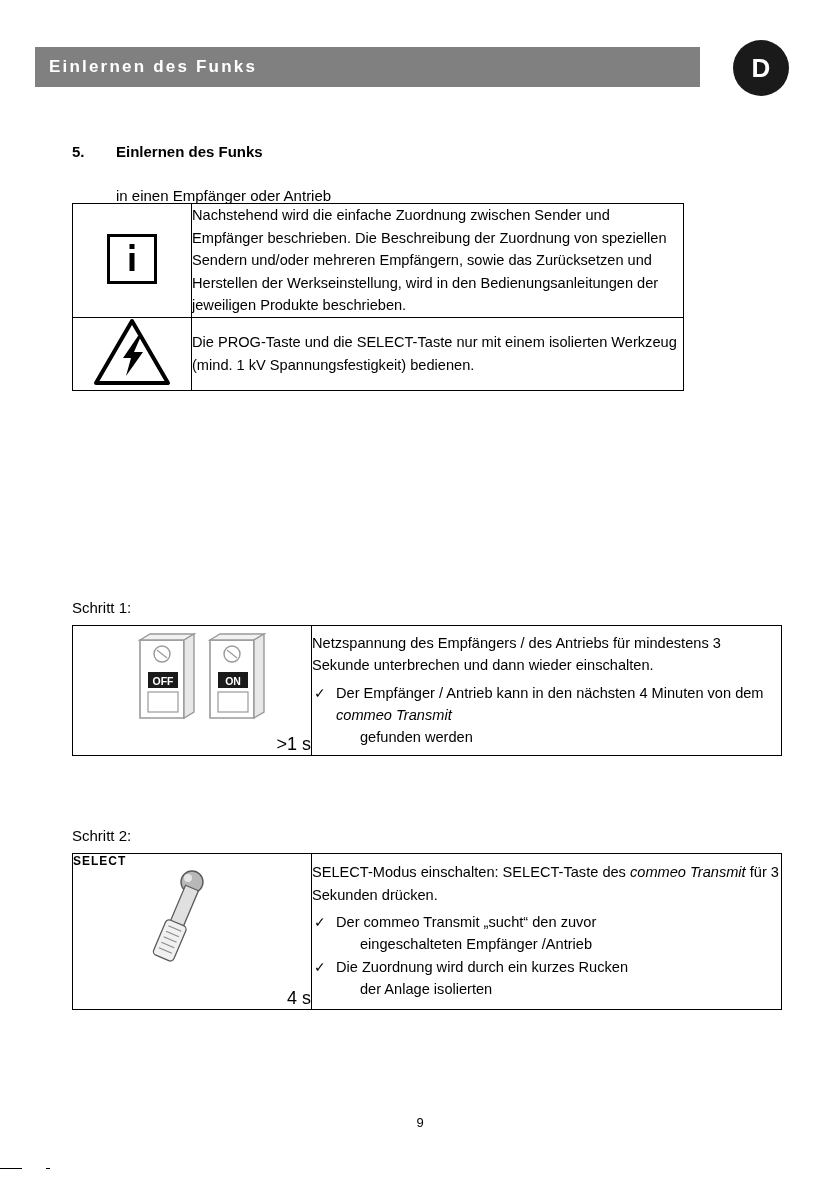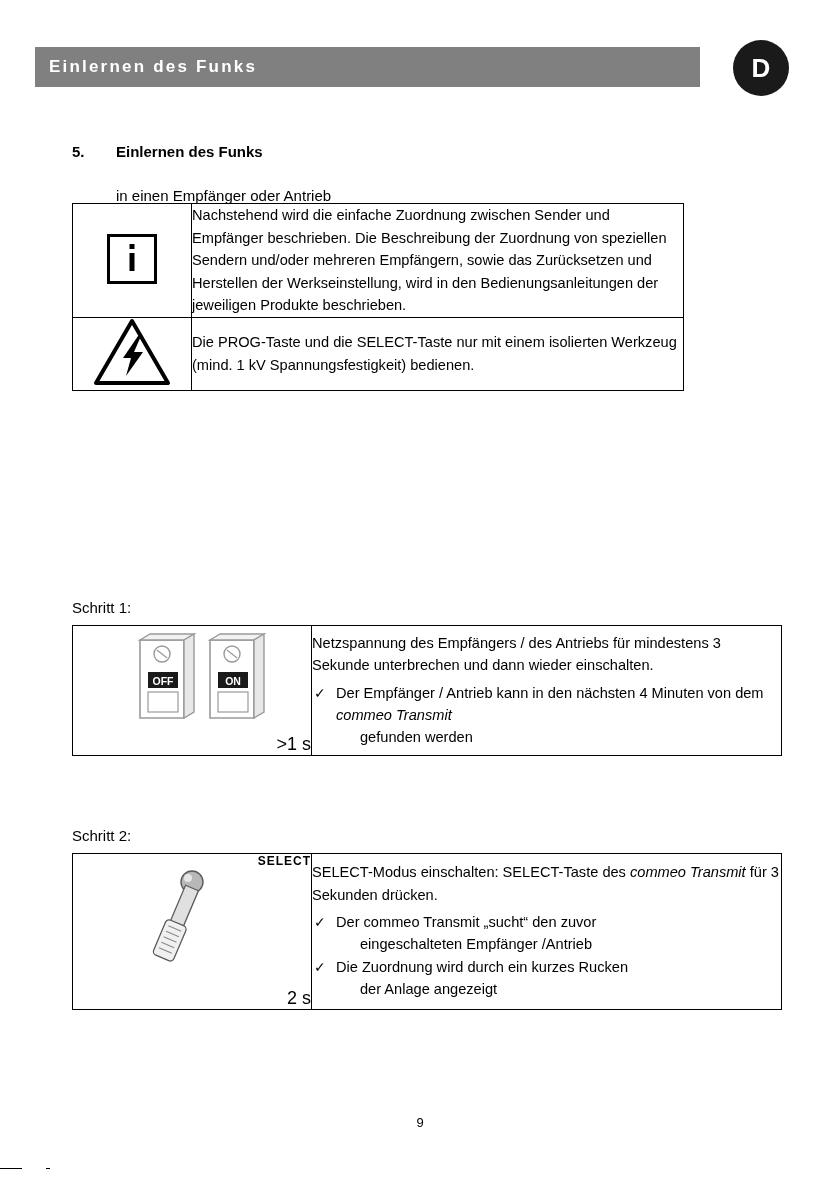--- a/index.html
+++ b/index.html
@@ -168,21 +168,21 @@
     font-family: "Liberation Sans", sans-serif;
     text-align: right;
   }
 
   
   .select-wrap { position: relative; width: 200px; height: 120px; margin: 0 auto; }
   .select-word {
     font-size: 12px;
     font-weight: bold;
     letter-spacing: 1px;
-    text-align: right;
+    text-align: left;
   }
 
   
   .page-num {
     position: absolute;
     left: 0;
     right: 0;
     top: 1115px;
     text-align: center;
     font-size: 13px;
@@ -309,34 +309,34 @@
               <rect x="93" y="20" width="14" height="40" fill="#e0e0e0" stroke="#5a5a5a" stroke-width="1.3"></rect>
               <rect x="89" y="58" width="22" height="38" rx="4" fill="#f0f0f0" stroke="#5a5a5a" stroke-width="1.3"></rect>
               <line x1="93" y1="64" x2="107" y2="64" stroke="#8a8a8a" stroke-width="1.1"></line>
               <line x1="93" y1="70" x2="107" y2="70" stroke="#8a8a8a" stroke-width="1.1"></line>
               <line x1="93" y1="76" x2="107" y2="76" stroke="#8a8a8a" stroke-width="1.1"></line>
               <line x1="93" y1="82" x2="107" y2="82" stroke="#8a8a8a" stroke-width="1.1"></line>
               <line x1="93" y1="88" x2="107" y2="88" stroke="#8a8a8a" stroke-width="1.1"></line>
             </g>
           </svg>
         </div>
-        <div class="caption-small">2 s</div>
+        <div class="caption-small">4 s</div>
       </td>
       <td class="text-cell">
         <p class="p0"><span>SELECT-Modus einschalten: SELECT-Taste des </span><em class="bi">commeo Transmit</em><span> für 3 Sekunden drücken.</span></p>
         <ul class="bullets">
           <li>
             <span class="chk">✓</span>
             <span>Der commeo Transmit „sucht“ den zuvor</span>
             <span class="cont">eingeschalteten Empfänger /Antrieb</span>
           </li>
           <li>
             <span class="chk">✓</span>
             <span>Die Zuordnung wird durch ein kurzes Rucken</span>
-            <span class="cont">der Anlage angezeigt</span>
+            <span class="cont">der Anlage isolierten</span>
           </li>
         </ul>
       </td>
     </tr>
   </tbody>
     </table>
 
   <div class="page-num">9</div>
   <div class="crop-mark-left"></div>
   <div class="crop-mark-right"></div>

